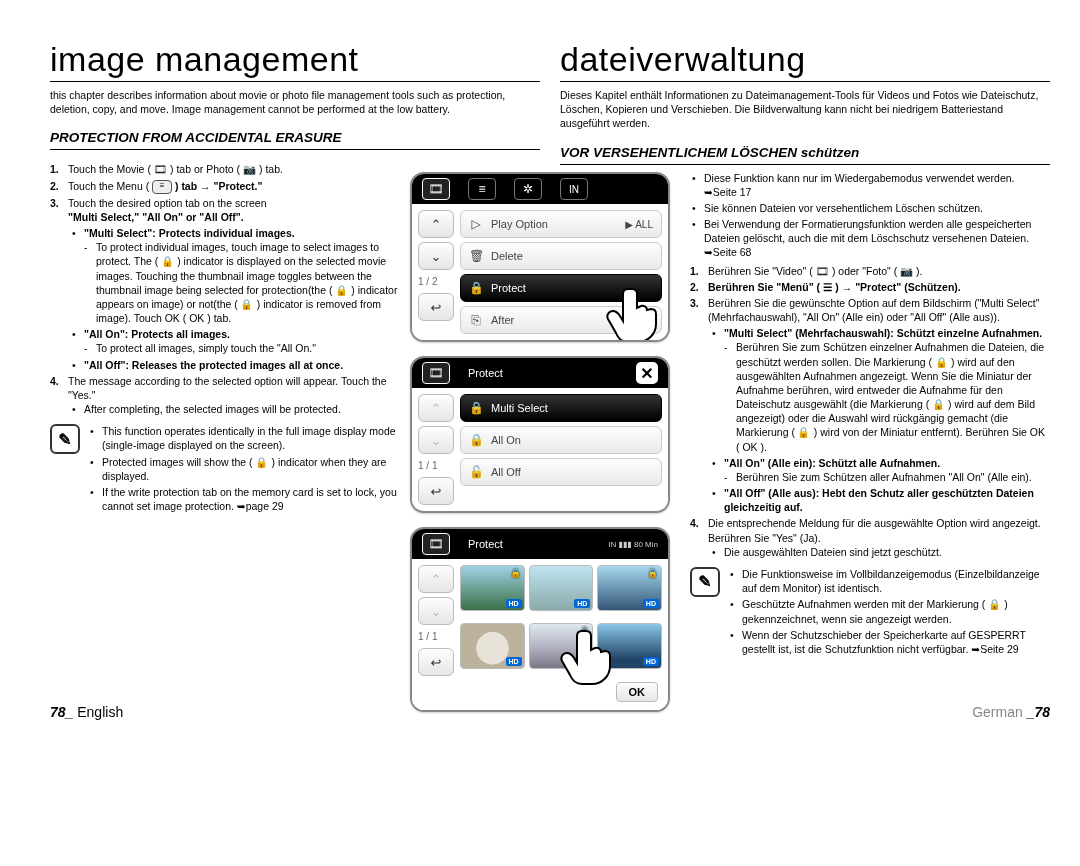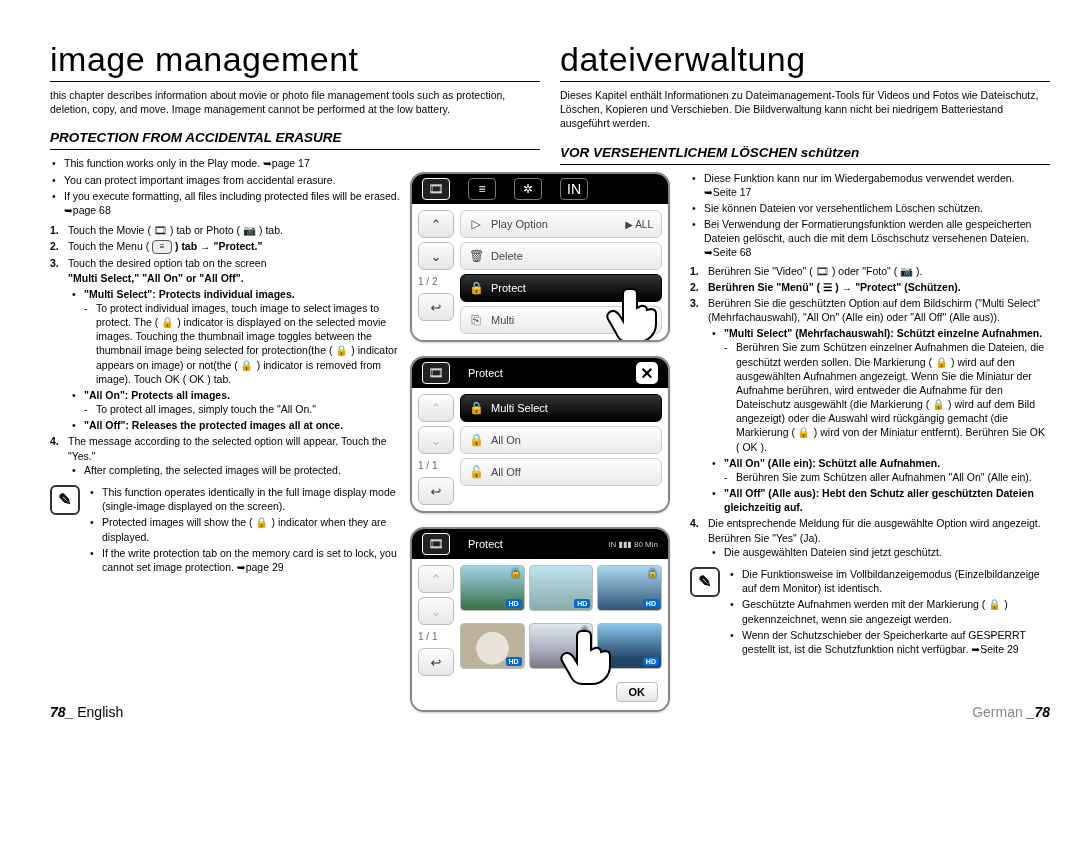--- a/index.html
+++ b/index.html
@@ -234,25 +234,20 @@
 
   <div class="column col-left">
     <h1 class="title">image management</h1>
     <div class="title-rule"></div>
     <div class="intro">this chapter describes information about movie or photo file management tools such as protection, deletion, copy, and move. Image management cannot be performed at the low battery.</div>
 
     <h2 class="section">PROTECTION FROM ACCIDENTAL ERASURE</h2>
     <div class="section-rule"></div>
 
     <div class="body-text">
-      <ul class="bullets">
-        <li>This function works only in the Play mode. ➥page 17</li>
-        <li>You can protect important images from accidental erasure.</li>
-        <li>If you execute formatting, all files including protected files will be erased. ➥page 68</li>
-      </ul>
       <ol class="numlist" style="margin-top:6px;">
         <li><span class="num">1.</span><span>Touch the Movie ( 🎞 ) tab or Photo ( 📷 ) tab.</span></li>
         <li><span class="num">2.</span>
           <span>Touch the Menu ( </span><span class="glyph">≡</span><span class="bold"> ) tab → "Protect."</span>
         </li>
         <li><span class="num">3.</span>
           <span>Touch the desired option tab on the screen</span><br>
           <span class="bold">"Multi Select," "All On" or "All Off".</span>
           <ul class="sub" style="margin-top:2px;">
             <li>
@@ -306,21 +301,21 @@
     <div class="body-text">
       <ul class="bullets">
         <li>Diese Funktion kann nur im Wiedergabemodus verwendet werden. ➥Seite 17</li>
         <li>Sie können Dateien vor versehentlichem Löschen schützen.</li>
         <li>Bei Verwendung der Formatierungsfunktion werden alle gespeicherten Dateien gelöscht, auch die mit dem Löschschutz versehenen Dateien. ➥Seite 68</li>
       </ul>
       <ol class="numlist" style="margin-top:4px;">
         <li><span class="num">1.</span><span>Berühren Sie "Video" ( 🎞 ) oder "Foto" ( 📷 ).</span></li>
         <li><span class="num">2.</span><span class="bold">Berühren Sie "Menü" ( ☰ ) → "Protect" (Schützen).</span></li>
         <li><span class="num">3.</span>
-          <span>Berühren Sie die geschützten Option auf dem Bildschirm ("Multi Select" (Mehrfachauswahl), "All On" (Alle ein) oder "All Off" (Alle aus)).</span>
+          <span>Berühren Sie die gewünschte Option auf dem Bildschirm ("Multi Select" (Mehrfachauswahl), "All On" (Alle ein) oder "All Off" (Alle aus)).</span>
           <ul class="sub" style="margin-top:2px;">
             <li>
               <span class="bold">"Multi Select" (Mehrfachauswahl): Schützt einzelne Aufnahmen.</span>
               <ul class="dash">
                   <li>Berühren Sie zum Schützen einzelner Aufnahmen die Dateien, die geschützt werden sollen. Die Markierung ( 🔒 ) wird auf den ausgewählten Aufnahmen angezeigt. Wenn Sie die Miniatur der Aufnahme berühren, wird entweder die Aufnahme für den Dateischutz ausgewählt (die Markierung ( 🔒 ) wird auf dem Bild angezeigt) oder die Auswahl wird rückgängig gemacht (die Markierung ( 🔒 ) wird von der Miniatur entfernt). Berühren Sie OK ( OK ).</li>
                 </ul>
             </li>
             <li>
               <span class="bold">"All On" (Alle ein): Schützt alle Aufnahmen.</span>
               <ul class="dash">
@@ -355,21 +350,21 @@
     </div>
   </div>
 
   <div class="center-figures">
 
     <div class="screen">
       <div class="scr-top">
         <div class="ticon active">🎞</div>
         <div class="ticon">≡</div>
         <div class="ticon">✲</div>
-        <div class="ticon" style="font-size:14px;text-align:right;">IN</div>
+        <div class="ticon" style="font-size:10px;text-align:right;">IN</div>
       </div>
       <div class="scr-body">
         <div class="scr-side">
           <div class="sbtn">⌃</div>
           <div class="sbtn">⌄</div>
           <div class="page-ind">1 / 2</div>
           <div class="sbtn">↩</div>
         </div>
         <div class="scr-list">
           <div class="row-item">
@@ -380,21 +375,21 @@
           <div class="row-item">
             <span class="ri-icon">🗑</span>
             <span>Delete</span>
           </div>
           <div class="row-item hl">
             <span class="ri-icon">🔒</span>
             <span>Protect</span>
           </div>
           <div class="row-item">
             <span class="ri-icon">⎘</span>
-            <span>Multi</span>
+            <span>After</span>
           </div>
         </div>
         <div class="finger">
           <svg viewBox="0 0 70 60">
               <path d="M30 5c3 0 5 2 5 5v14l4-2c3-1 6 1 6 4l4-1c3 0 5 2 5 5v10c0 10-8 18-18 18H26c-6 0-10-4-12-9l-8-14c-2-4 1-8 5-8 3 0 5 2 7 5l3 5V10c0-3 2-5 5-5z" fill="#fff" stroke="#000" stroke-width="2"></path>
             </svg>
         </div>
       </div>
     </div>
 

